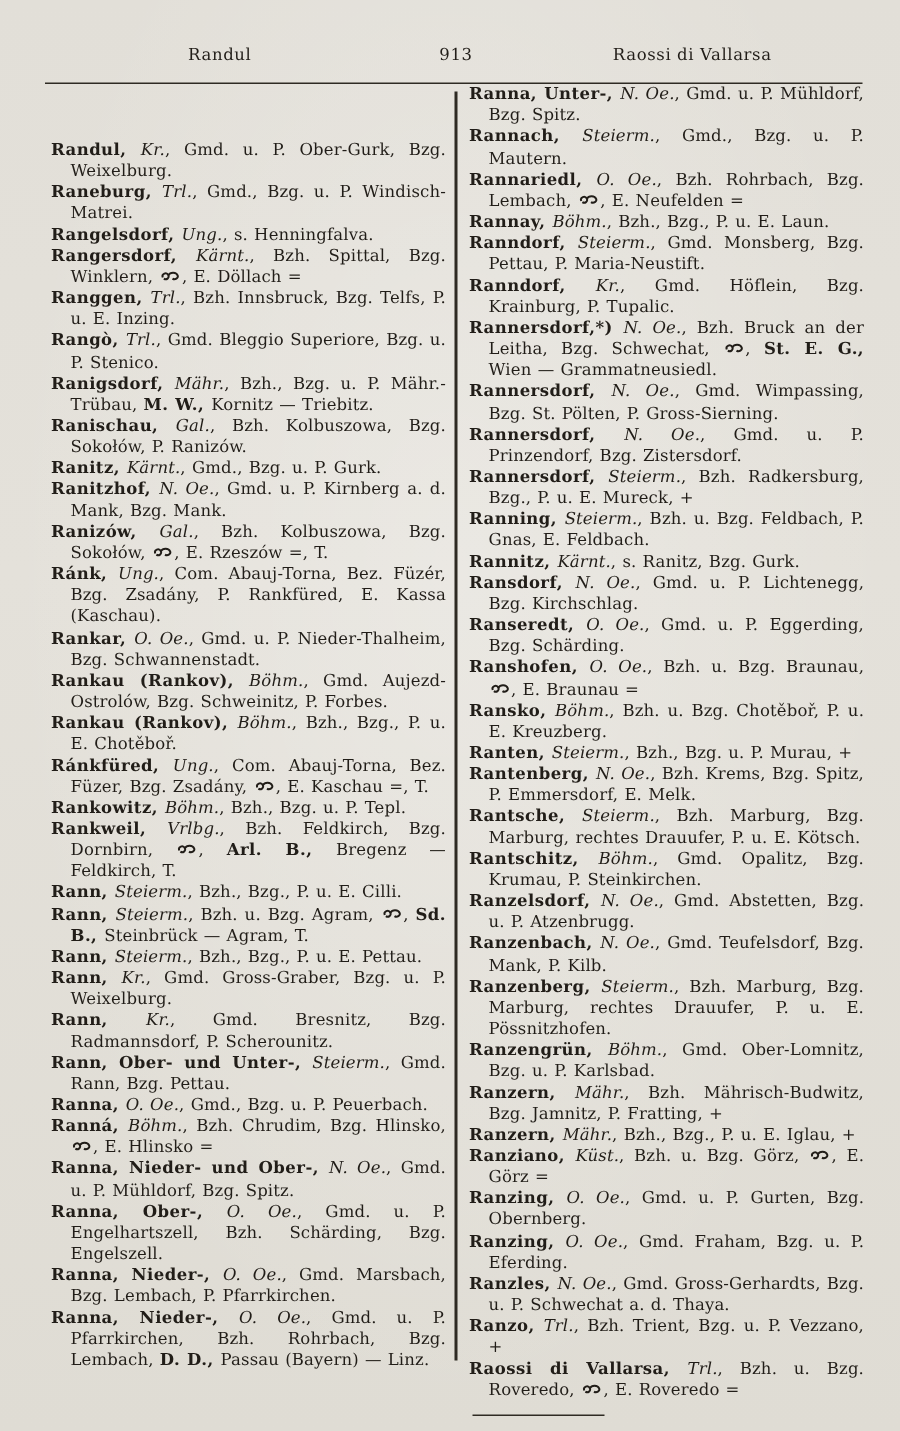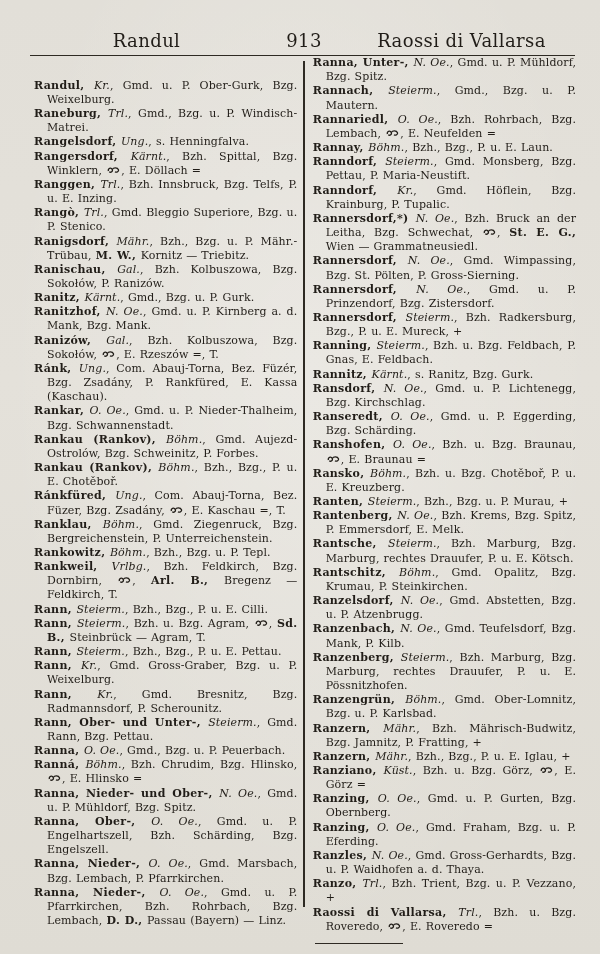--- a/index.html
+++ b/index.html
@@ -10,21 +10,21 @@
       radial-gradient(ellipse at 50% 40%, rgba(255,255,255,0.25), rgba(0,0,0,0) 70%),
       linear-gradient(180deg,#e2dfd8 0%, #e4e1da 40%, #dfdcd4 100%);
     font-family:"DejaVu Serif","Liberation Serif",serif;
     color:#211d18;
     overflow:hidden;
     box-sizing:border-box;
   }
   .running-head{
     position:absolute;top:30px;left:34px;width:540px;
     display:flex;align-items:center;
-    font-size:18px;letter-spacing:0.4px;
+    font-size:11px;letter-spacing:0.4px;
   }
   .running-head .rh-left,.running-head .rh-right{flex:1;text-align:center;}
   .running-head .rh-center{width:90px;text-align:center;}
   .head-rule{
     position:absolute;top:55px;left:30px;width:545px;
     border-top:1.6px solid #2e2a23;
   }
   .columns{
     position:absolute;top:61px;left:34px;width:542px;bottom:8px;
     display:flex;
@@ -86,21 +86,20 @@
             <path d="M10.5 6 C13 1.5, 21 1.5, 23 6.5 C24 9.5, 19.5 13, 16 10.5" fill="none" stroke="#211d18" stroke-width="2.6"></path>
           </svg><span class="seg-n">, E. Rzeszów =, T.</span></div>
         <div class="entry"><span class="seg-b">Ránk, </span><span class="seg-i">Ung.</span><span class="seg-n">, Com. Abauj-Torna, Bez. Füzér, Bzg. Zsadány, P. Rankfüred, E. Kassa (Kaschau).</span></div>
         <div class="entry"><span class="seg-b">Rankar, </span><span class="seg-i">O. Oe.</span><span class="seg-n">, Gmd. u. P. Nieder-Thalheim, Bzg. Schwannenstadt.</span></div>
         <div class="entry"><span class="seg-b">Rankau (Rankov), </span><span class="seg-i">Böhm.</span><span class="seg-n">, Gmd. Aujezd-Ostrolów, Bzg. Schweinitz, P. Forbes.</span></div>
         <div class="entry"><span class="seg-b">Rankau (Rankov), </span><span class="seg-i">Böhm.</span><span class="seg-n">, Bzh., Bzg., P. u. E. Chotěboř.</span></div>
         <div class="entry"><span class="seg-b">Ránkfüred, </span><span class="seg-i">Ung.</span><span class="seg-n">, Com. Abauj-Torna, Bez. Füzer, Bzg. Zsadány, </span><svg class="horn" viewBox="0 0 26 14" aria-hidden="true">
             <path d="M3 9 C1 4, 8 1, 10.5 6 C12 9.5, 8 13, 4.5 10.5" fill="none" stroke="#211d18" stroke-width="2.6"></path>
             <path d="M10.5 6 C13 1.5, 21 1.5, 23 6.5 C24 9.5, 19.5 13, 16 10.5" fill="none" stroke="#211d18" stroke-width="2.6"></path>
           </svg><span class="seg-n">, E. Kaschau =, T.</span></div>
-        <div class="entry"><span class="seg-b">Ranklau, </span><span class="seg-i">Böhm.</span><span class="seg-n">, Gmd. Ziegenruck, Bzg. Bergreichenstein, P. Unterreichenstein.</span></div>
         <div class="entry"><span class="seg-b">Rankowitz, </span><span class="seg-i">Böhm.</span><span class="seg-n">, Bzh., Bzg. u. P. Tepl.</span></div>
         <div class="entry"><span class="seg-b">Rankweil, </span><span class="seg-i">Vrlbg.</span><span class="seg-n">, Bzh. Feldkirch, Bzg. Dornbirn, </span><svg class="horn" viewBox="0 0 26 14" aria-hidden="true">
             <path d="M3 9 C1 4, 8 1, 10.5 6 C12 9.5, 8 13, 4.5 10.5" fill="none" stroke="#211d18" stroke-width="2.6"></path>
             <path d="M10.5 6 C13 1.5, 21 1.5, 23 6.5 C24 9.5, 19.5 13, 16 10.5" fill="none" stroke="#211d18" stroke-width="2.6"></path>
           </svg><span class="seg-n">, </span><span class="seg-b">Arl. B., </span><span class="seg-n">Bregenz — Feldkirch, T.</span></div>
         <div class="entry"><span class="seg-b">Rann, </span><span class="seg-i">Steierm.</span><span class="seg-n">, Bzh., Bzg., P. u. E. Cilli.</span></div>
         <div class="entry"><span class="seg-b">Rann, </span><span class="seg-i">Steierm.</span><span class="seg-n">, Bzh. u. Bzg. Agram, </span><svg class="horn" viewBox="0 0 26 14" aria-hidden="true">
             <path d="M3 9 C1 4, 8 1, 10.5 6 C12 9.5, 8 13, 4.5 10.5" fill="none" stroke="#211d18" stroke-width="2.6"></path>
             <path d="M10.5 6 C13 1.5, 21 1.5, 23 6.5 C24 9.5, 19.5 13, 16 10.5" fill="none" stroke="#211d18" stroke-width="2.6"></path>
           </svg><span class="seg-n">, </span><span class="seg-b">Sd. B., </span><span class="seg-n">Steinbrück — Agram, T.</span></div>
@@ -155,21 +154,21 @@
         <div class="entry"><span class="seg-b">Ranzenberg, </span><span class="seg-i">Steierm.</span><span class="seg-n">, Bzh. Marburg, Bzg. Marburg, rechtes Drauufer, P. u. E. Pössnitzhofen.</span></div>
         <div class="entry"><span class="seg-b">Ranzengrün, </span><span class="seg-i">Böhm.</span><span class="seg-n">, Gmd. Ober-Lomnitz, Bzg. u. P. Karlsbad.</span></div>
         <div class="entry"><span class="seg-b">Ranzern, </span><span class="seg-i">Mähr.</span><span class="seg-n">, Bzh. Mährisch-Budwitz, Bzg. Jamnitz, P. Fratting, +</span></div>
         <div class="entry"><span class="seg-b">Ranzern, </span><span class="seg-i">Mähr.</span><span class="seg-n">, Bzh., Bzg., P. u. E. Iglau, +</span></div>
         <div class="entry"><span class="seg-b">Ranziano, </span><span class="seg-i">Küst.</span><span class="seg-n">, Bzh. u. Bzg. Görz, </span><svg class="horn" viewBox="0 0 26 14" aria-hidden="true">
             <path d="M3 9 C1 4, 8 1, 10.5 6 C12 9.5, 8 13, 4.5 10.5" fill="none" stroke="#211d18" stroke-width="2.6"></path>
             <path d="M10.5 6 C13 1.5, 21 1.5, 23 6.5 C24 9.5, 19.5 13, 16 10.5" fill="none" stroke="#211d18" stroke-width="2.6"></path>
           </svg><span class="seg-n">, E. Görz =</span></div>
         <div class="entry"><span class="seg-b">Ranzing, </span><span class="seg-i">O. Oe.</span><span class="seg-n">, Gmd. u. P. Gurten, Bzg. Obernberg.</span></div>
         <div class="entry"><span class="seg-b">Ranzing, </span><span class="seg-i">O. Oe.</span><span class="seg-n">, Gmd. Fraham, Bzg. u. P. Eferding.</span></div>
-        <div class="entry"><span class="seg-b">Ranzles, </span><span class="seg-i">N. Oe.</span><span class="seg-n">, Gmd. Gross-Gerhardts, Bzg. u. P. Waidhofen a. d. Thaya.</span></div>
+        <div class="entry"><span class="seg-b">Ranzles, </span><span class="seg-i">N. Oe.</span><span class="seg-n">, Gmd. Gross-Gerhardts, Bzg. u. P. Schwechat a. d. Thaya.</span></div>
         <div class="entry"><span class="seg-b">Ranzo, </span><span class="seg-i">Trl.</span><span class="seg-n">, Bzh. Trient, Bzg. u. P. Vezzano, +</span></div>
         <div class="entry"><span class="seg-b">Raossi di Vallarsa, </span><span class="seg-i">Trl.</span><span class="seg-n">, Bzh. u. Bzg. Roveredo, </span><svg class="horn" viewBox="0 0 26 14" aria-hidden="true">
             <path d="M3 9 C1 4, 8 1, 10.5 6 C12 9.5, 8 13, 4.5 10.5" fill="none" stroke="#211d18" stroke-width="2.6"></path>
             <path d="M10.5 6 C13 1.5, 21 1.5, 23 6.5 C24 9.5, 19.5 13, 16 10.5" fill="none" stroke="#211d18" stroke-width="2.6"></path>
           </svg><span class="seg-n">, E. Roveredo =</span></div>
   <div class="footnote-block">
     <div class="fn-rule"></div>
 
   </div>
 </div>

